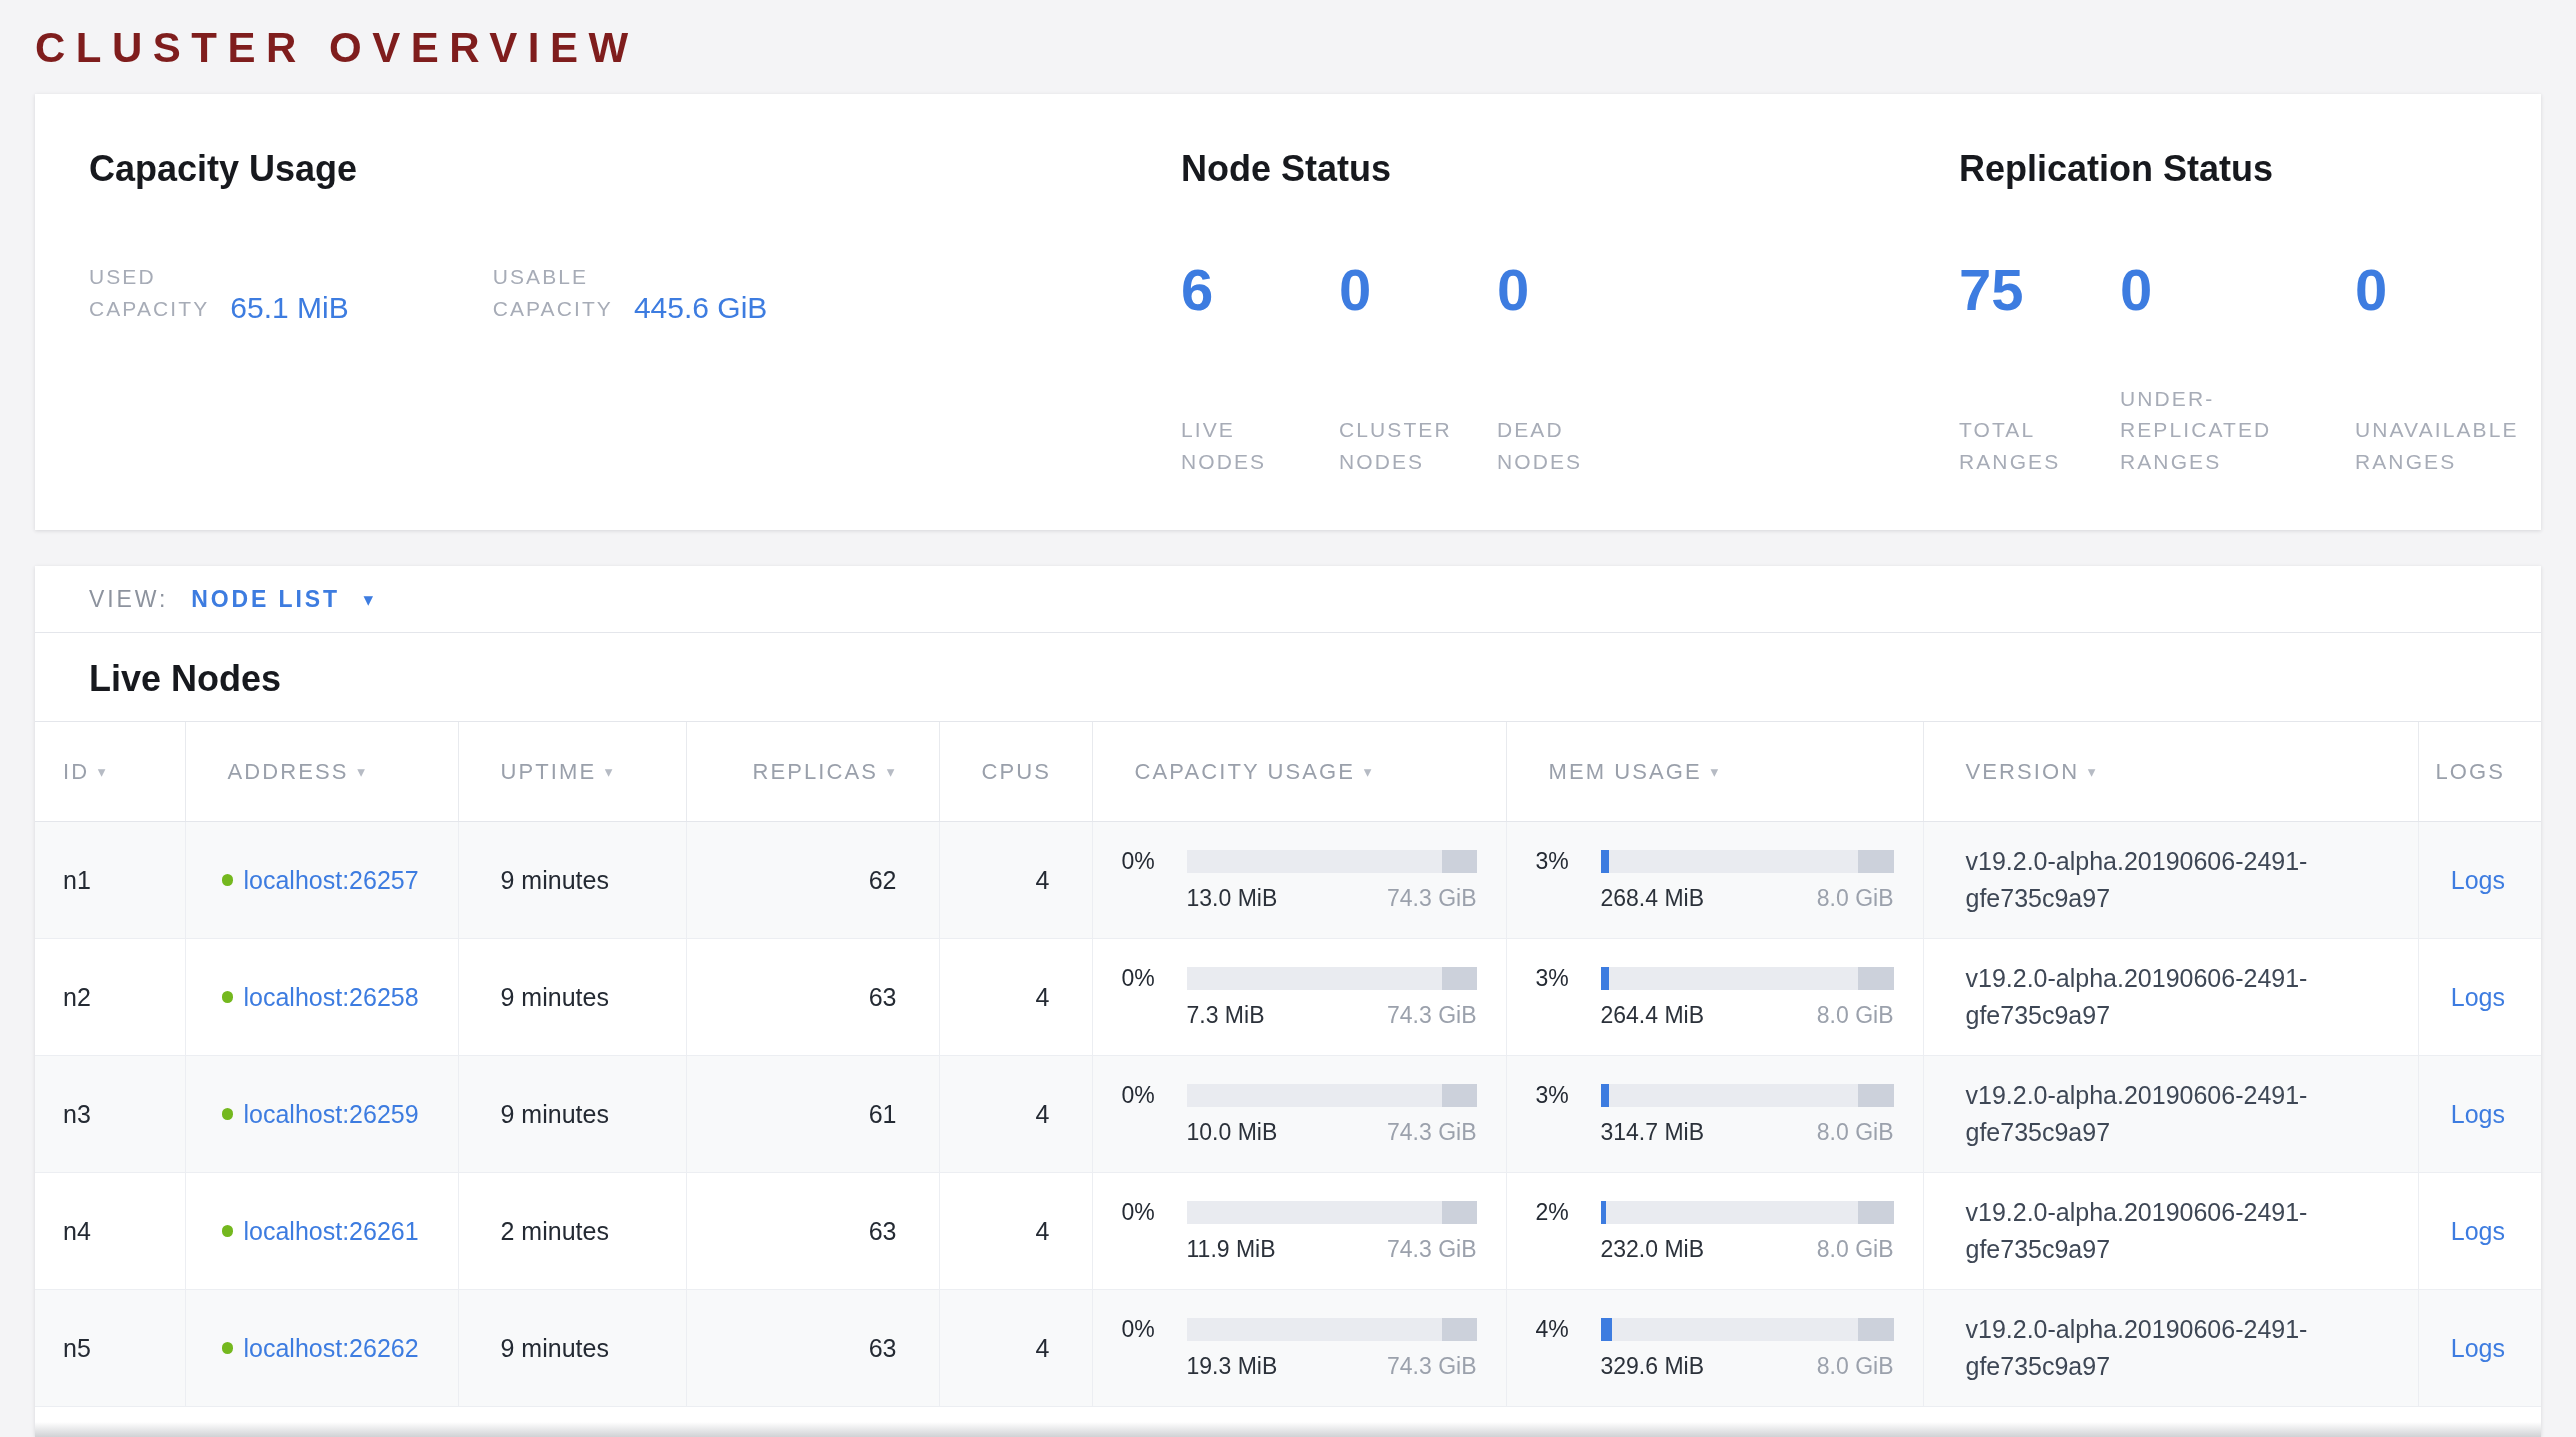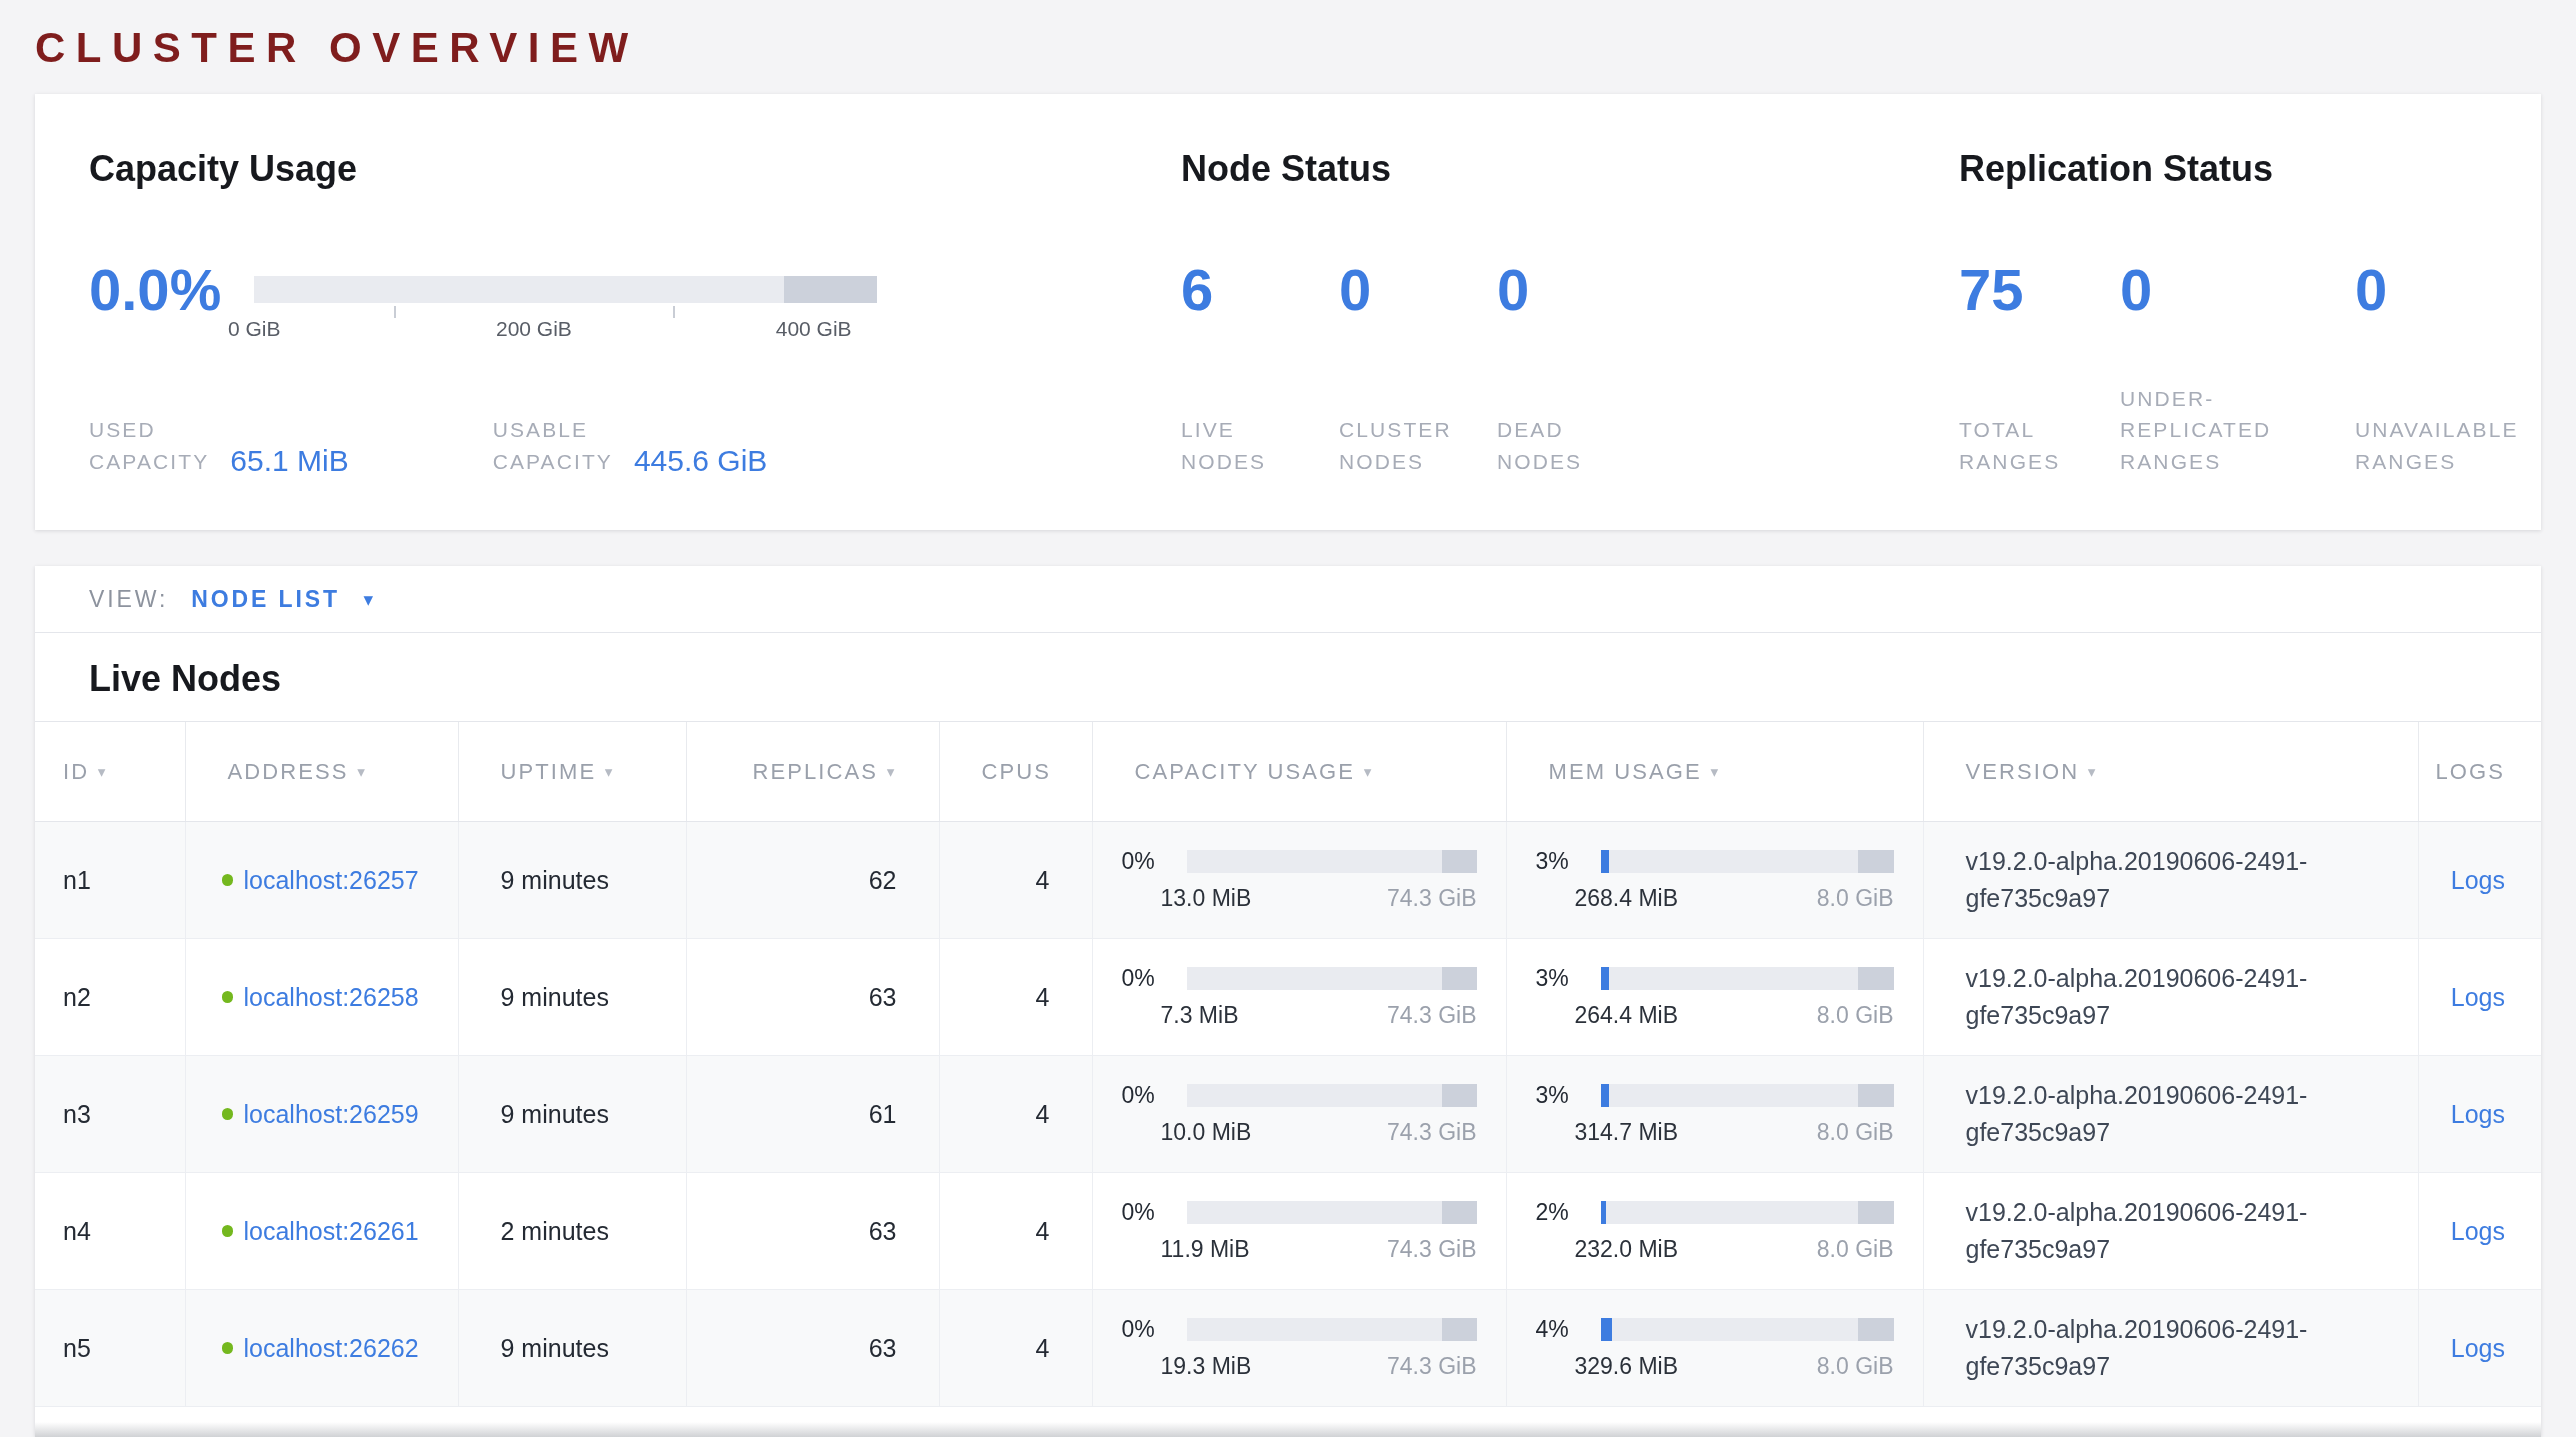--- a/index.html
+++ b/index.html
@@ -115,21 +115,21 @@
   .addr{display:flex;align-items:flex-start;}
   .dot{flex:0 0 auto;width:11.5px;height:11.5px;border-radius:50%;background:var(--green);margin:11.5px 10.5px 0 0;}
   .addr-link{max-width:177px;word-break:break-all;line-height:1.4;}
   a{color:var(--blue);text-decoration:none;}
 
   td.c-usage{padding:0 29px;}
   .usage-top{display:flex;align-items:center;}
   .usage-pct{width:65px;flex:0 0 65px;font-size:23px;color:var(--ink);}
   .ubar{flex:1 1 auto;height:23px;background:var(--track);position:relative;}
   .ubar .bar-tail{width:12%;}
-  .usage-bottom{display:flex;justify-content:space-between;margin-left:39px;margin-top:10.5px;font-size:23px;}
+  .usage-bottom{display:flex;justify-content:space-between;margin-left:65px;margin-top:10.5px;font-size:23px;}
   .u-used{color:#2b313a;}
   .u-total{color:var(--muted);}
 
   td.c-version{font-size:25px;color:var(--version-ink);line-height:1.5;word-break:break-word;padding-right:38px;}
 
   .bottom-fade{
     position:absolute;left:0;right:0;bottom:0;height:15.3px;pointer-events:none;z-index:5;
     background:linear-gradient(to bottom, rgba(100,105,115,0), rgba(100,105,115,0.30));
   }
 </style>
@@ -137,36 +137,20 @@
 <body>
 
 <div class="page">
 
   <h1 class="page-title">CLUSTER OVERVIEW</h1>
 
   <div class="card card-summary">
 
     <div class="sec-capacity">
       <h2 class="section-title">Capacity Usage</h2>
-      <div class="cap-row">
-        <div class="cap-percent">0.0%</div>
-        <div class="cap-barblock">
-          <div class="cap-bar">
-            <div class="bar-fill" style="width: 0%;"></div>
-            <div class="bar-tail"></div>
-          </div>
-          <div class="cap-axis">
-            <span class="axis-tick" style="left:22.4%"></span>
-            <span class="axis-tick" style="left:67.3%"></span>
-            <span class="axis-label" style="left:0%">0 GiB</span>
-            <span class="axis-label" style="left:44.9%">200 GiB</span>
-            <span class="axis-label" style="left:89.8%">400 GiB</span>
-          </div>
-        </div>
-      </div>
       <div class="cap-stats">
         <div class="stat-pair">
           <span class="stat-label">USED
 CAPACITY</span>
           <span class="stat-value">65.1 MiB</span>
         </div>
         <div class="stat-pair">
           <span class="stat-label">USABLE
 CAPACITY</span>
           <span class="stat-value">445.6 GiB</span>

